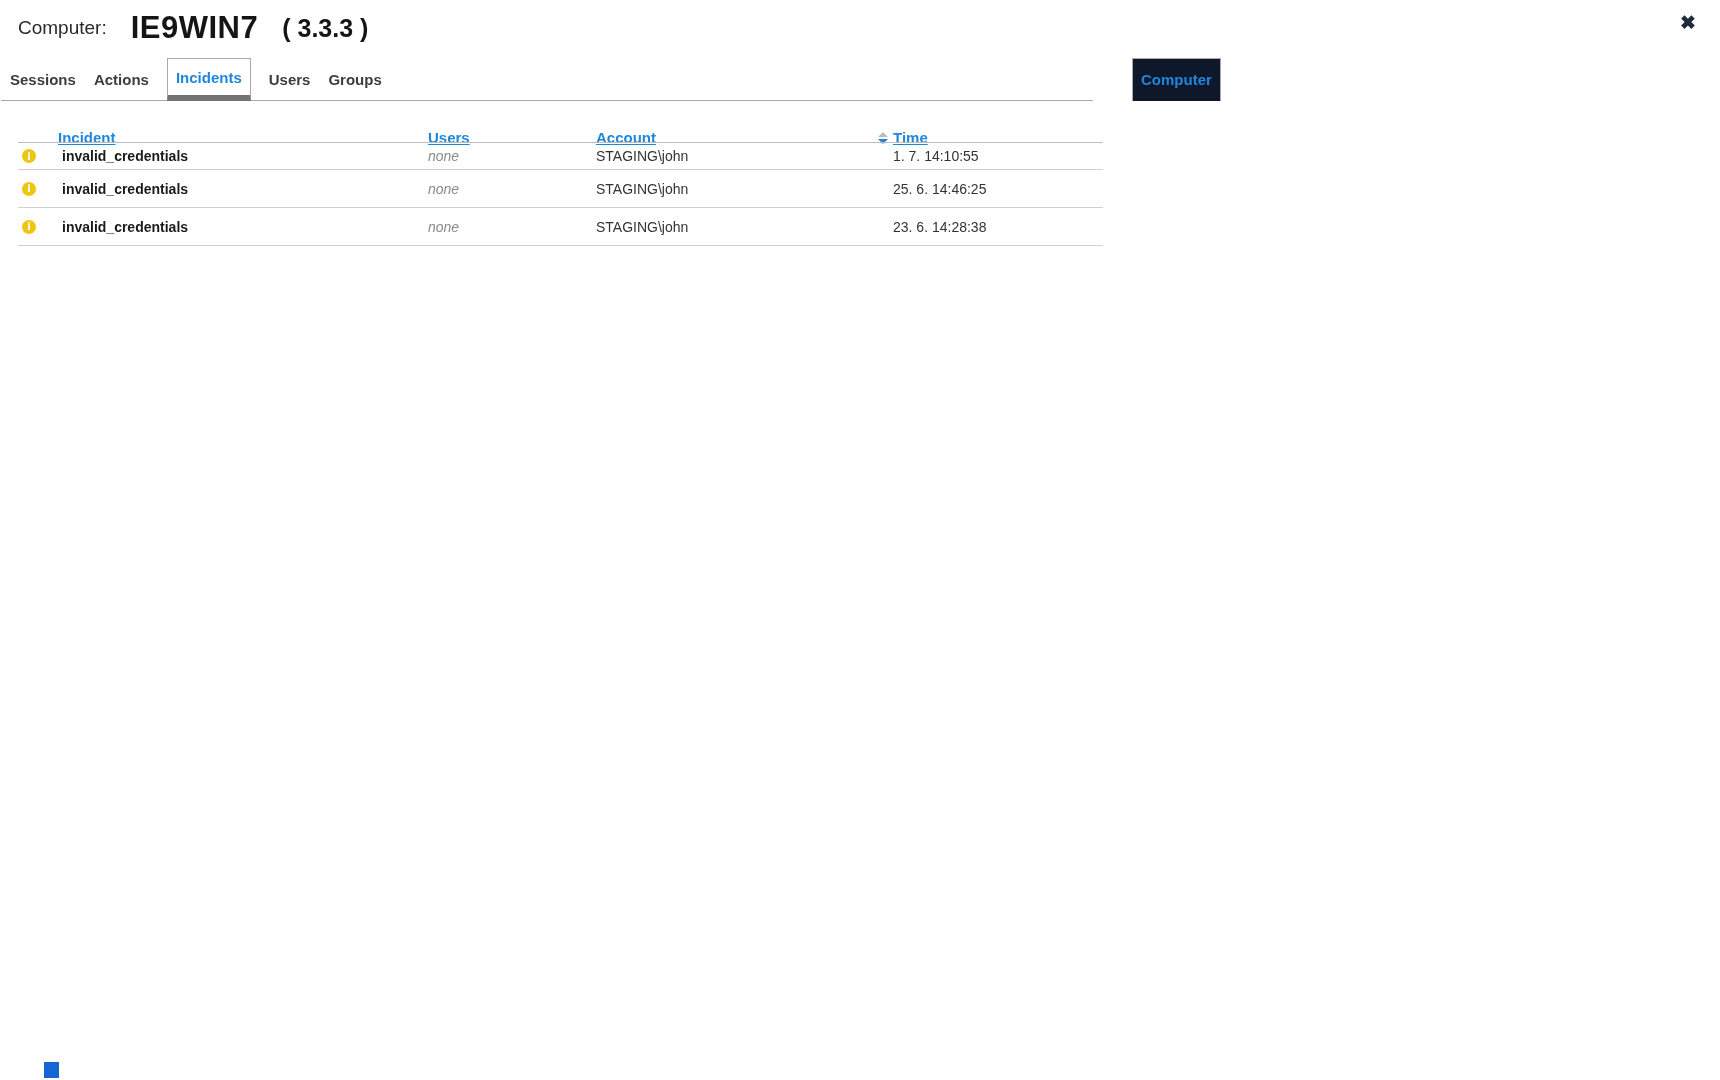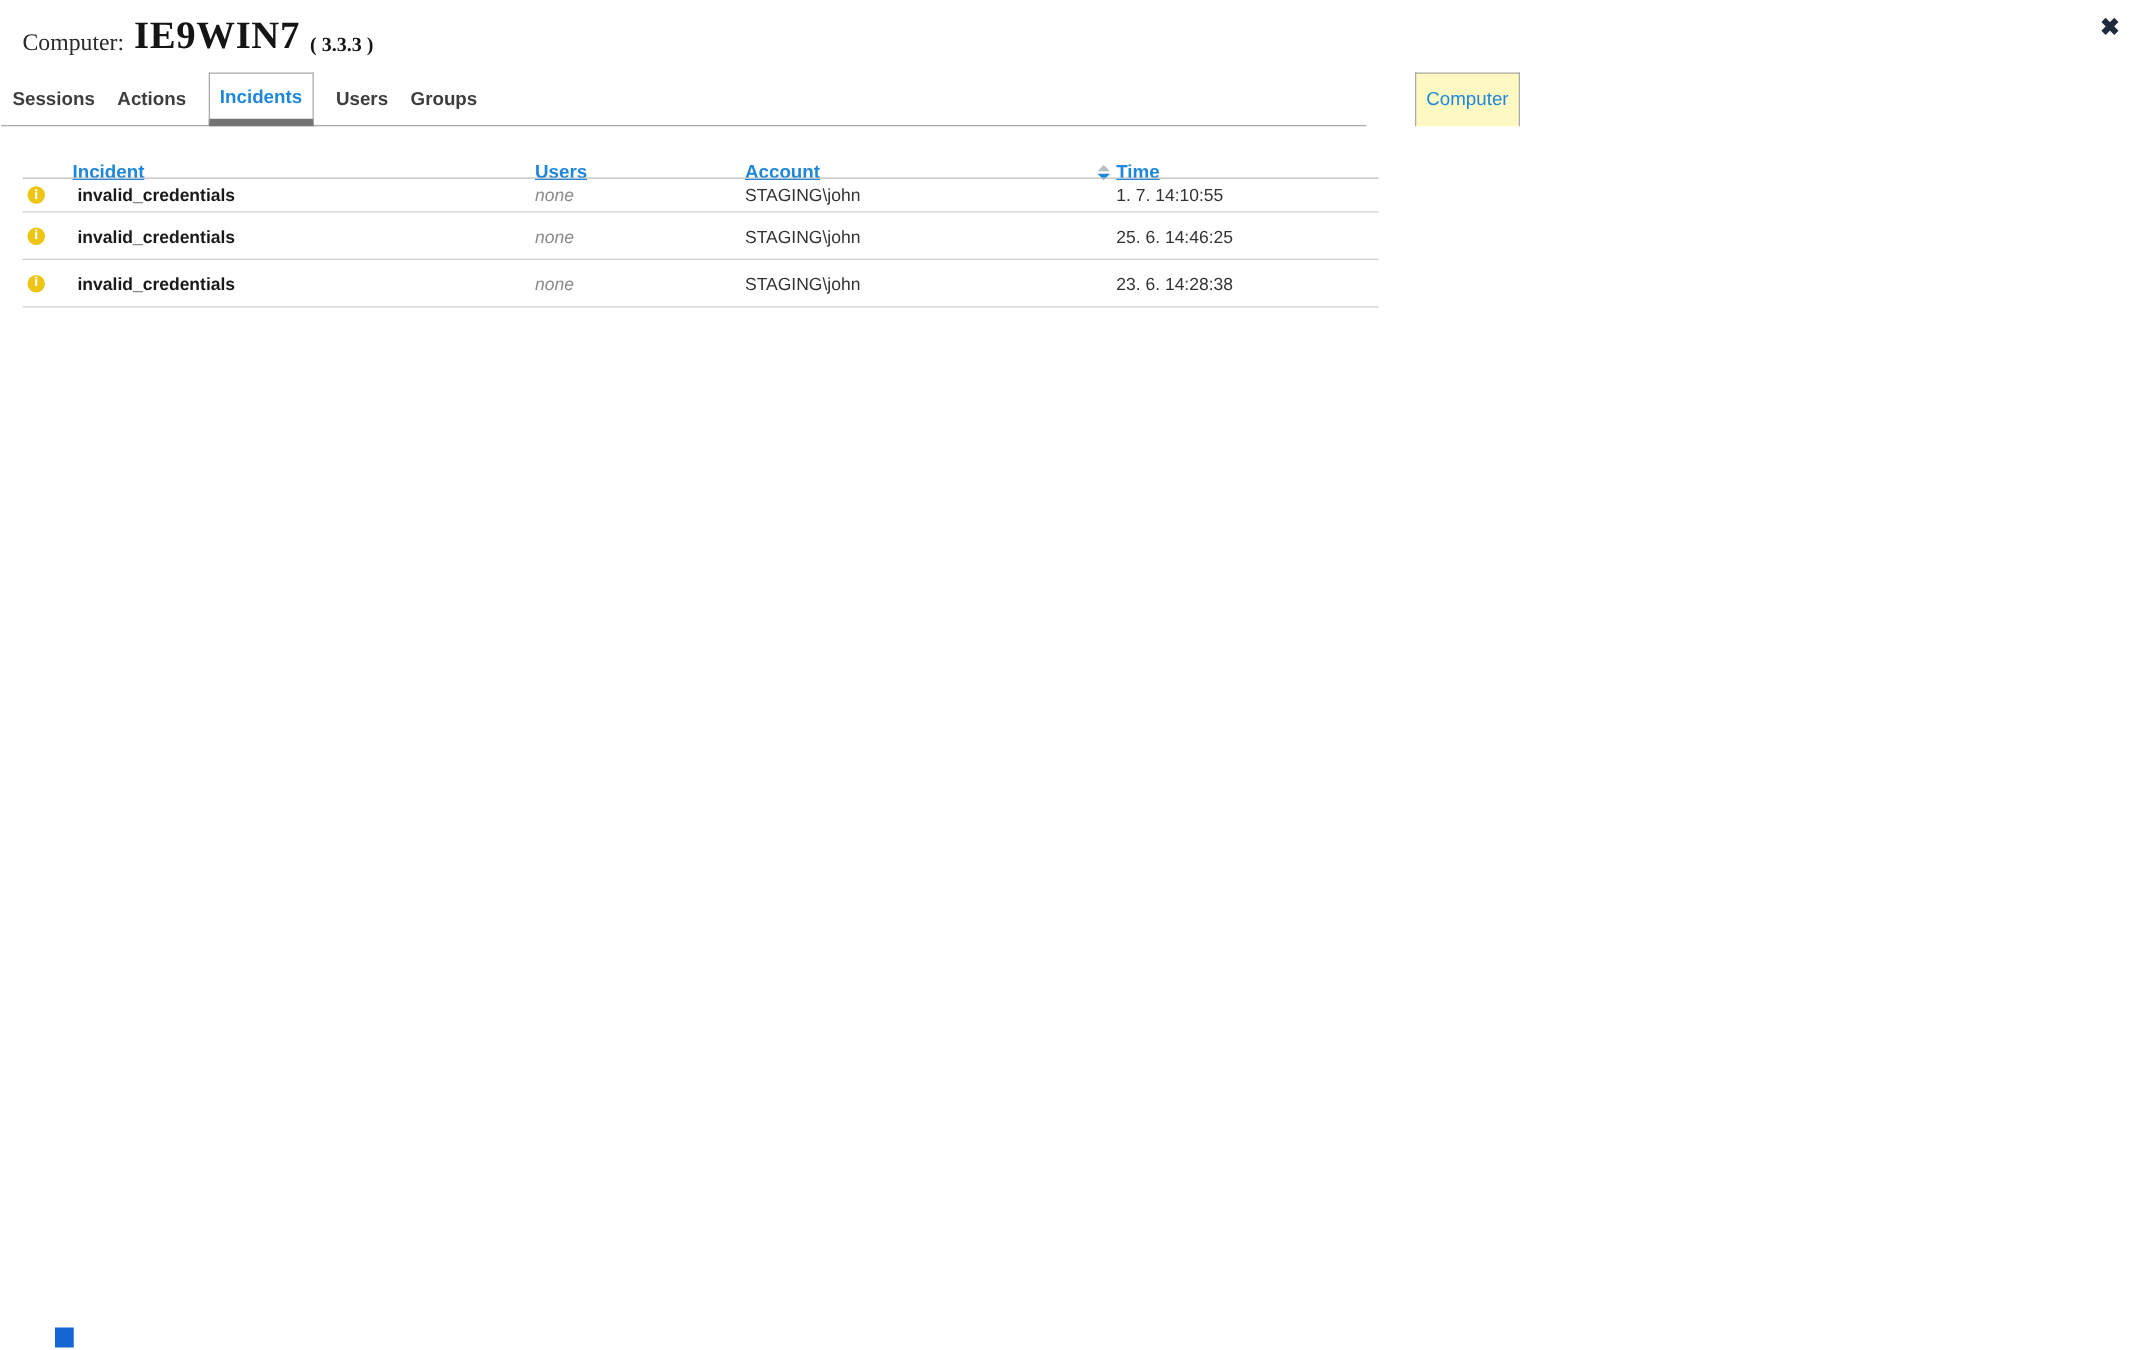--- a/index.html
+++ b/index.html
@@ -13,24 +13,24 @@
     --close_dark:#1e2b3a;
     --sort_inactive:#b4bfc4;
     --blue_square:#1565d4;
   }
   *{margin:0;padding:0;box-sizing:border-box;}
   html,body{background:#fff;}
   body{font-family:"Liberation Sans",sans-serif;color:var(--text_dark);}
   #stage{position:relative;width:1720px;height:1080px;background:#fff;overflow:hidden;}
 
   
-  .title-row{position:absolute;left:18px;top:10px;display:flex;align-items:flex-end;gap:8px;white-space:nowrap;font-family:Liberation Serif, serif;}
+  .title-row{position:absolute;left:18px;top:10px;display:flex;align-items:center;gap:24px;white-space:nowrap;}
   .title-label{font-size:19px;color:#2b2b2b;}
   .title-name{font-size:31px;font-weight:bold;color:#151515;letter-spacing:.5px;}
-  .title-paren{font-size:16px;font-weight:bold;color:#151515;}
+  .title-paren{font-size:25px;font-weight:bold;color:#151515;}
   .close-btn{position:absolute;top:13px;right:24px;font-size:19px;font-weight:bold;
     color:var(--close_dark);cursor:pointer;line-height:1;}
 
   
   .tabbar{position:absolute;left:1px;top:58px;width:1092px;height:43px;display:flex;
     align-items:stretch;border-bottom:1px solid var(--border_gray);}
   .tab{display:flex;align-items:center;margin:0 9px;font-size:15px;font-weight:bold;
     color:#3d3d3d;cursor:pointer;white-space:nowrap;}
   .tab.active{border:1px solid var(--border_gray);border-bottom:6px solid #737373;background:#fff;
     padding:0 8px;margin-bottom:-1px;color:var(--accent_blue);position:relative;z-index:2;}
@@ -58,22 +58,22 @@
   .c-incident{left:44px;font-weight:bold;color:#1a1a1a;}
   .c-users{left:410px;font-style:italic;color:var(--text_gray);}
   .c-account{left:578px;color:var(--text_mid);}
   .c-time{left:875px;color:var(--text_mid);}
   .info-icon{display:flex;align-items:center;justify-content:center;width:14px;height:14px;
     border-radius:50%;background:var(--warning_yellow);color:#fff;font-size:10px;font-weight:bold;
     font-family:"DejaVu Sans",sans-serif;}
 
   
   .side-tab{position:absolute;left:1132px;top:58px;height:43px;line-height:41px;padding:0 8px;
-    border:1px solid var(--border_gray);border-bottom:none;background:#fef9c3;font-size:15px;
-    font-weight:normal;color:var(--accent_blue);cursor:pointer;white-space:nowrap;}
+    border:1px solid var(--border_gray);border-bottom:none;background:#0f172a;font-size:15px;
+    font-weight:bold;color:var(--accent_blue);cursor:pointer;white-space:nowrap;}
   .side-details{position:absolute;left:1148px;top:110px;}
   .detail-row{display:flex;height:21px;align-items:center;}
   .detail-label{width:74px;flex:0 0 74px;font-size:15px;font-weight:bold;color:var(--accent_blue);
     white-space:nowrap;}
   .detail-value{font-size:14.5px;color:var(--text_mid);white-space:nowrap;}
   .detail-value.italic{font-style:italic;color:#757575;}
 
   
   .blue-square{position:absolute;left:44px;top:1062px;width:15px;height:16px;
     background:var(--blue_square);}

